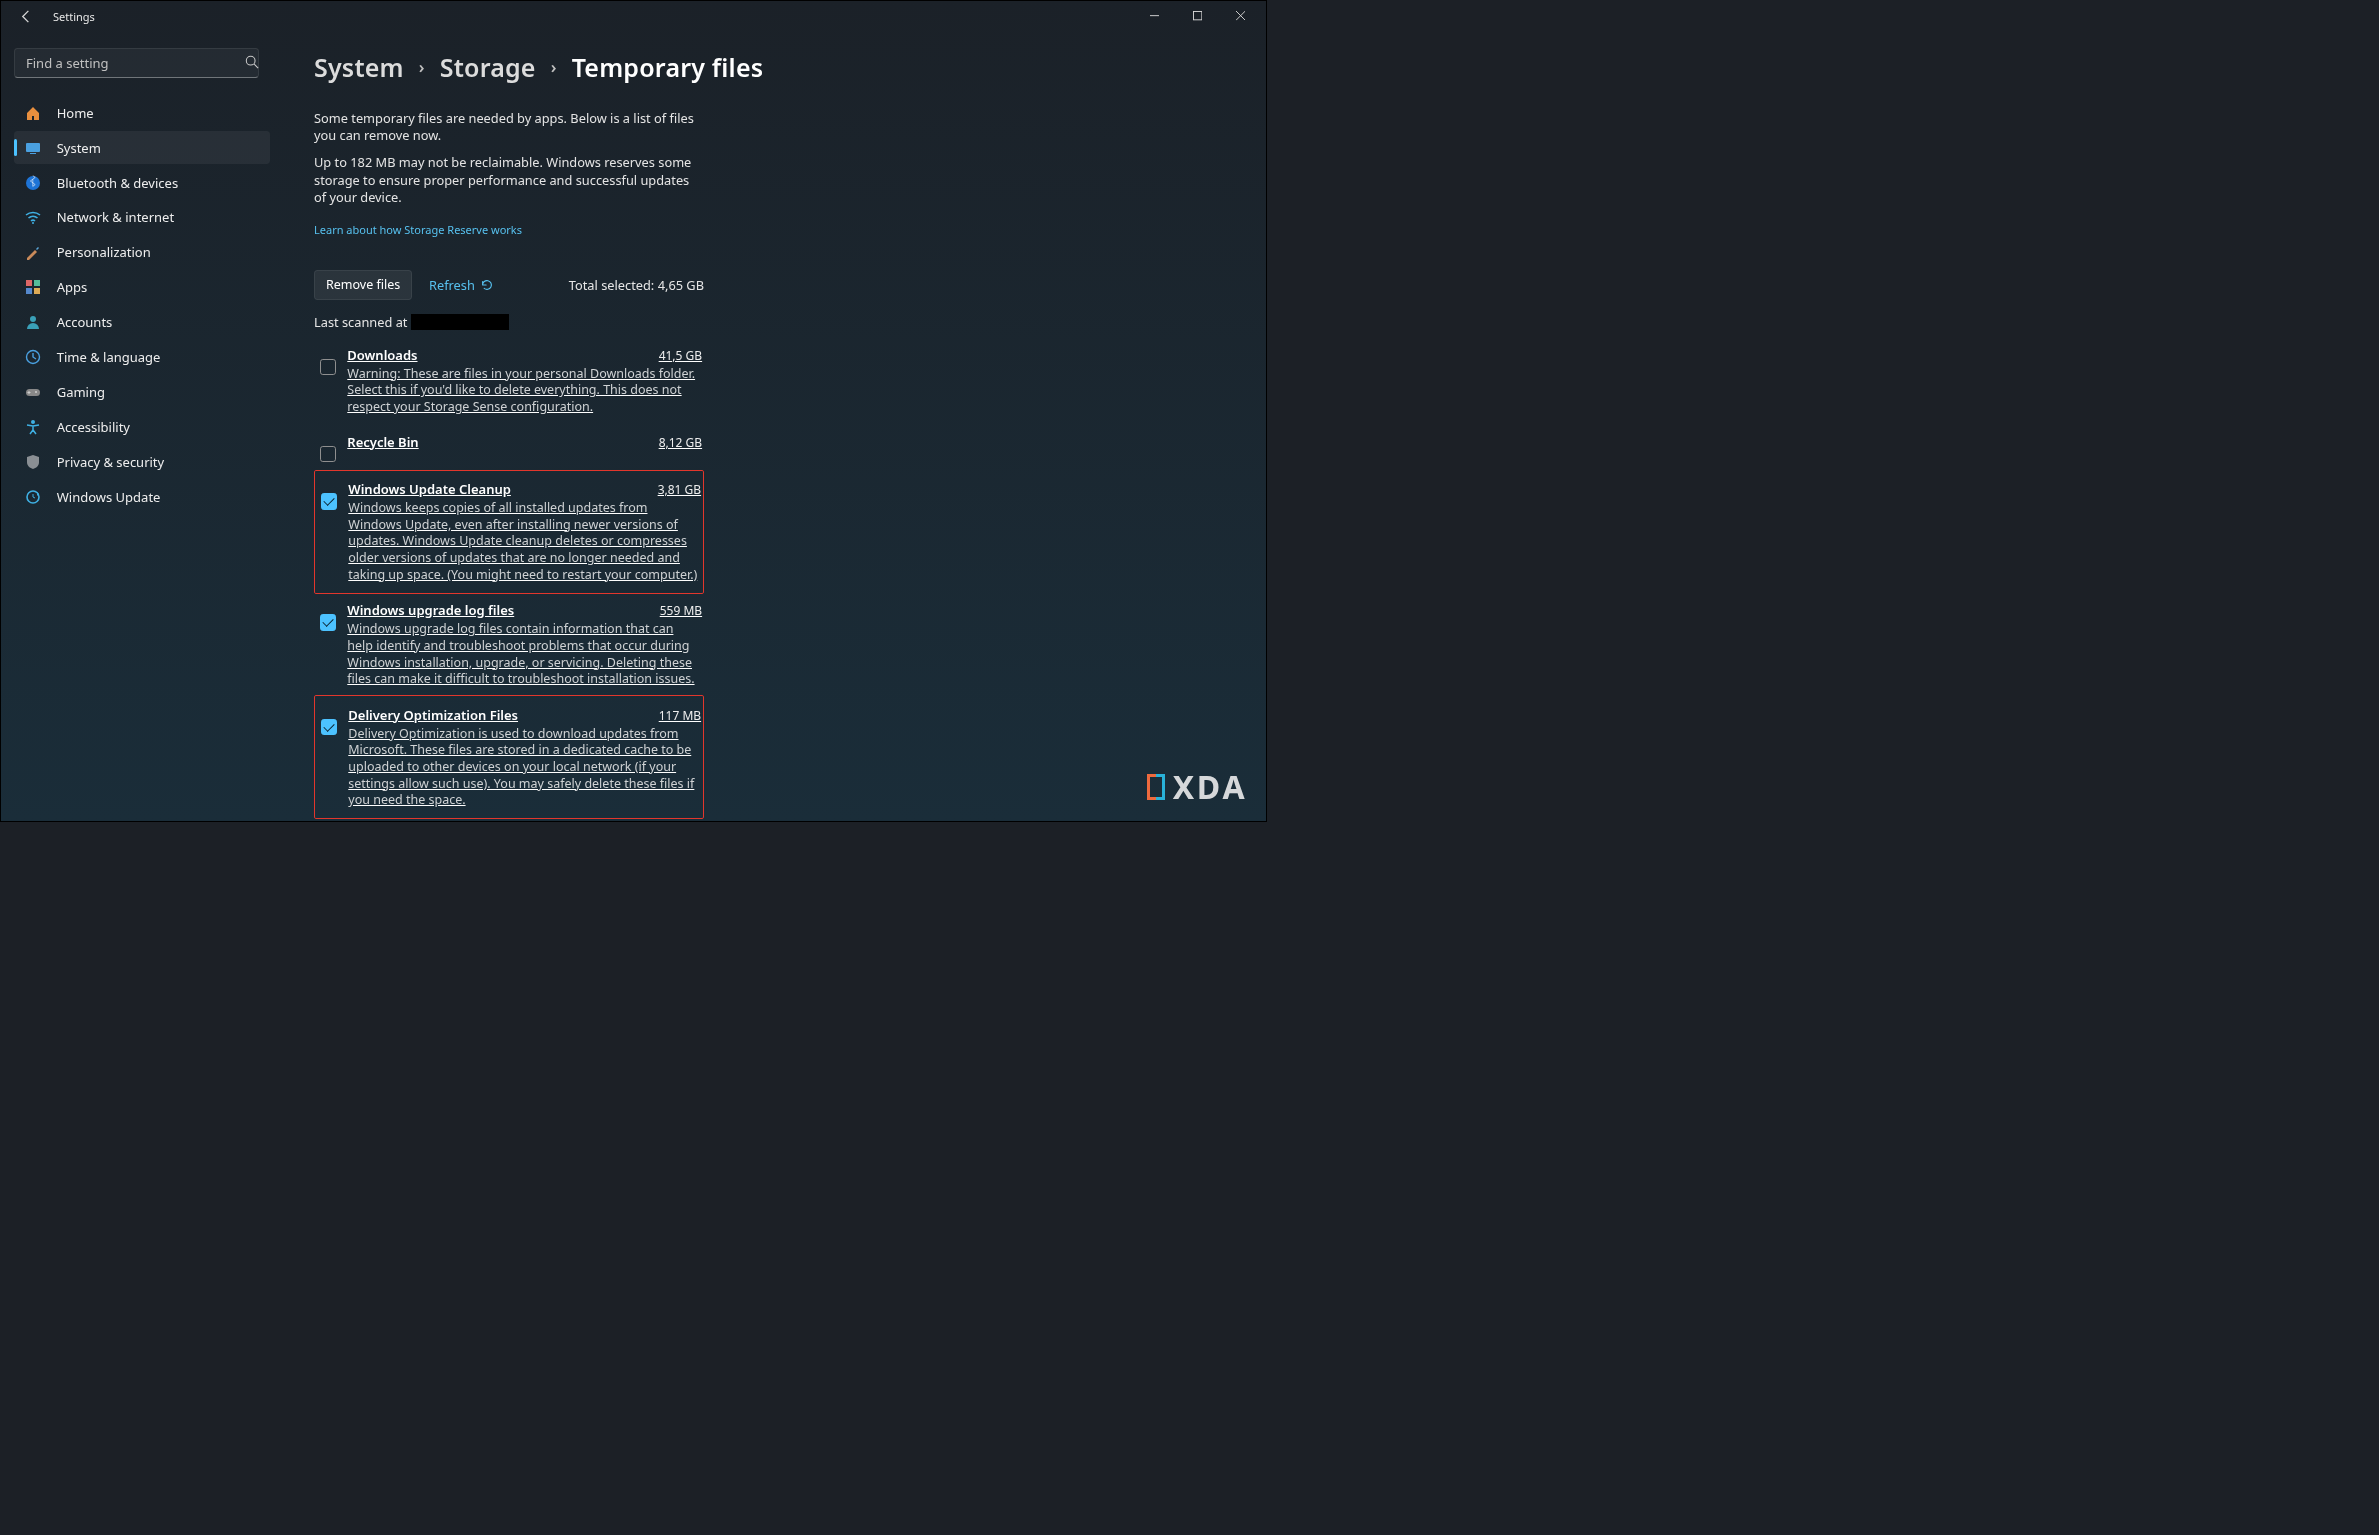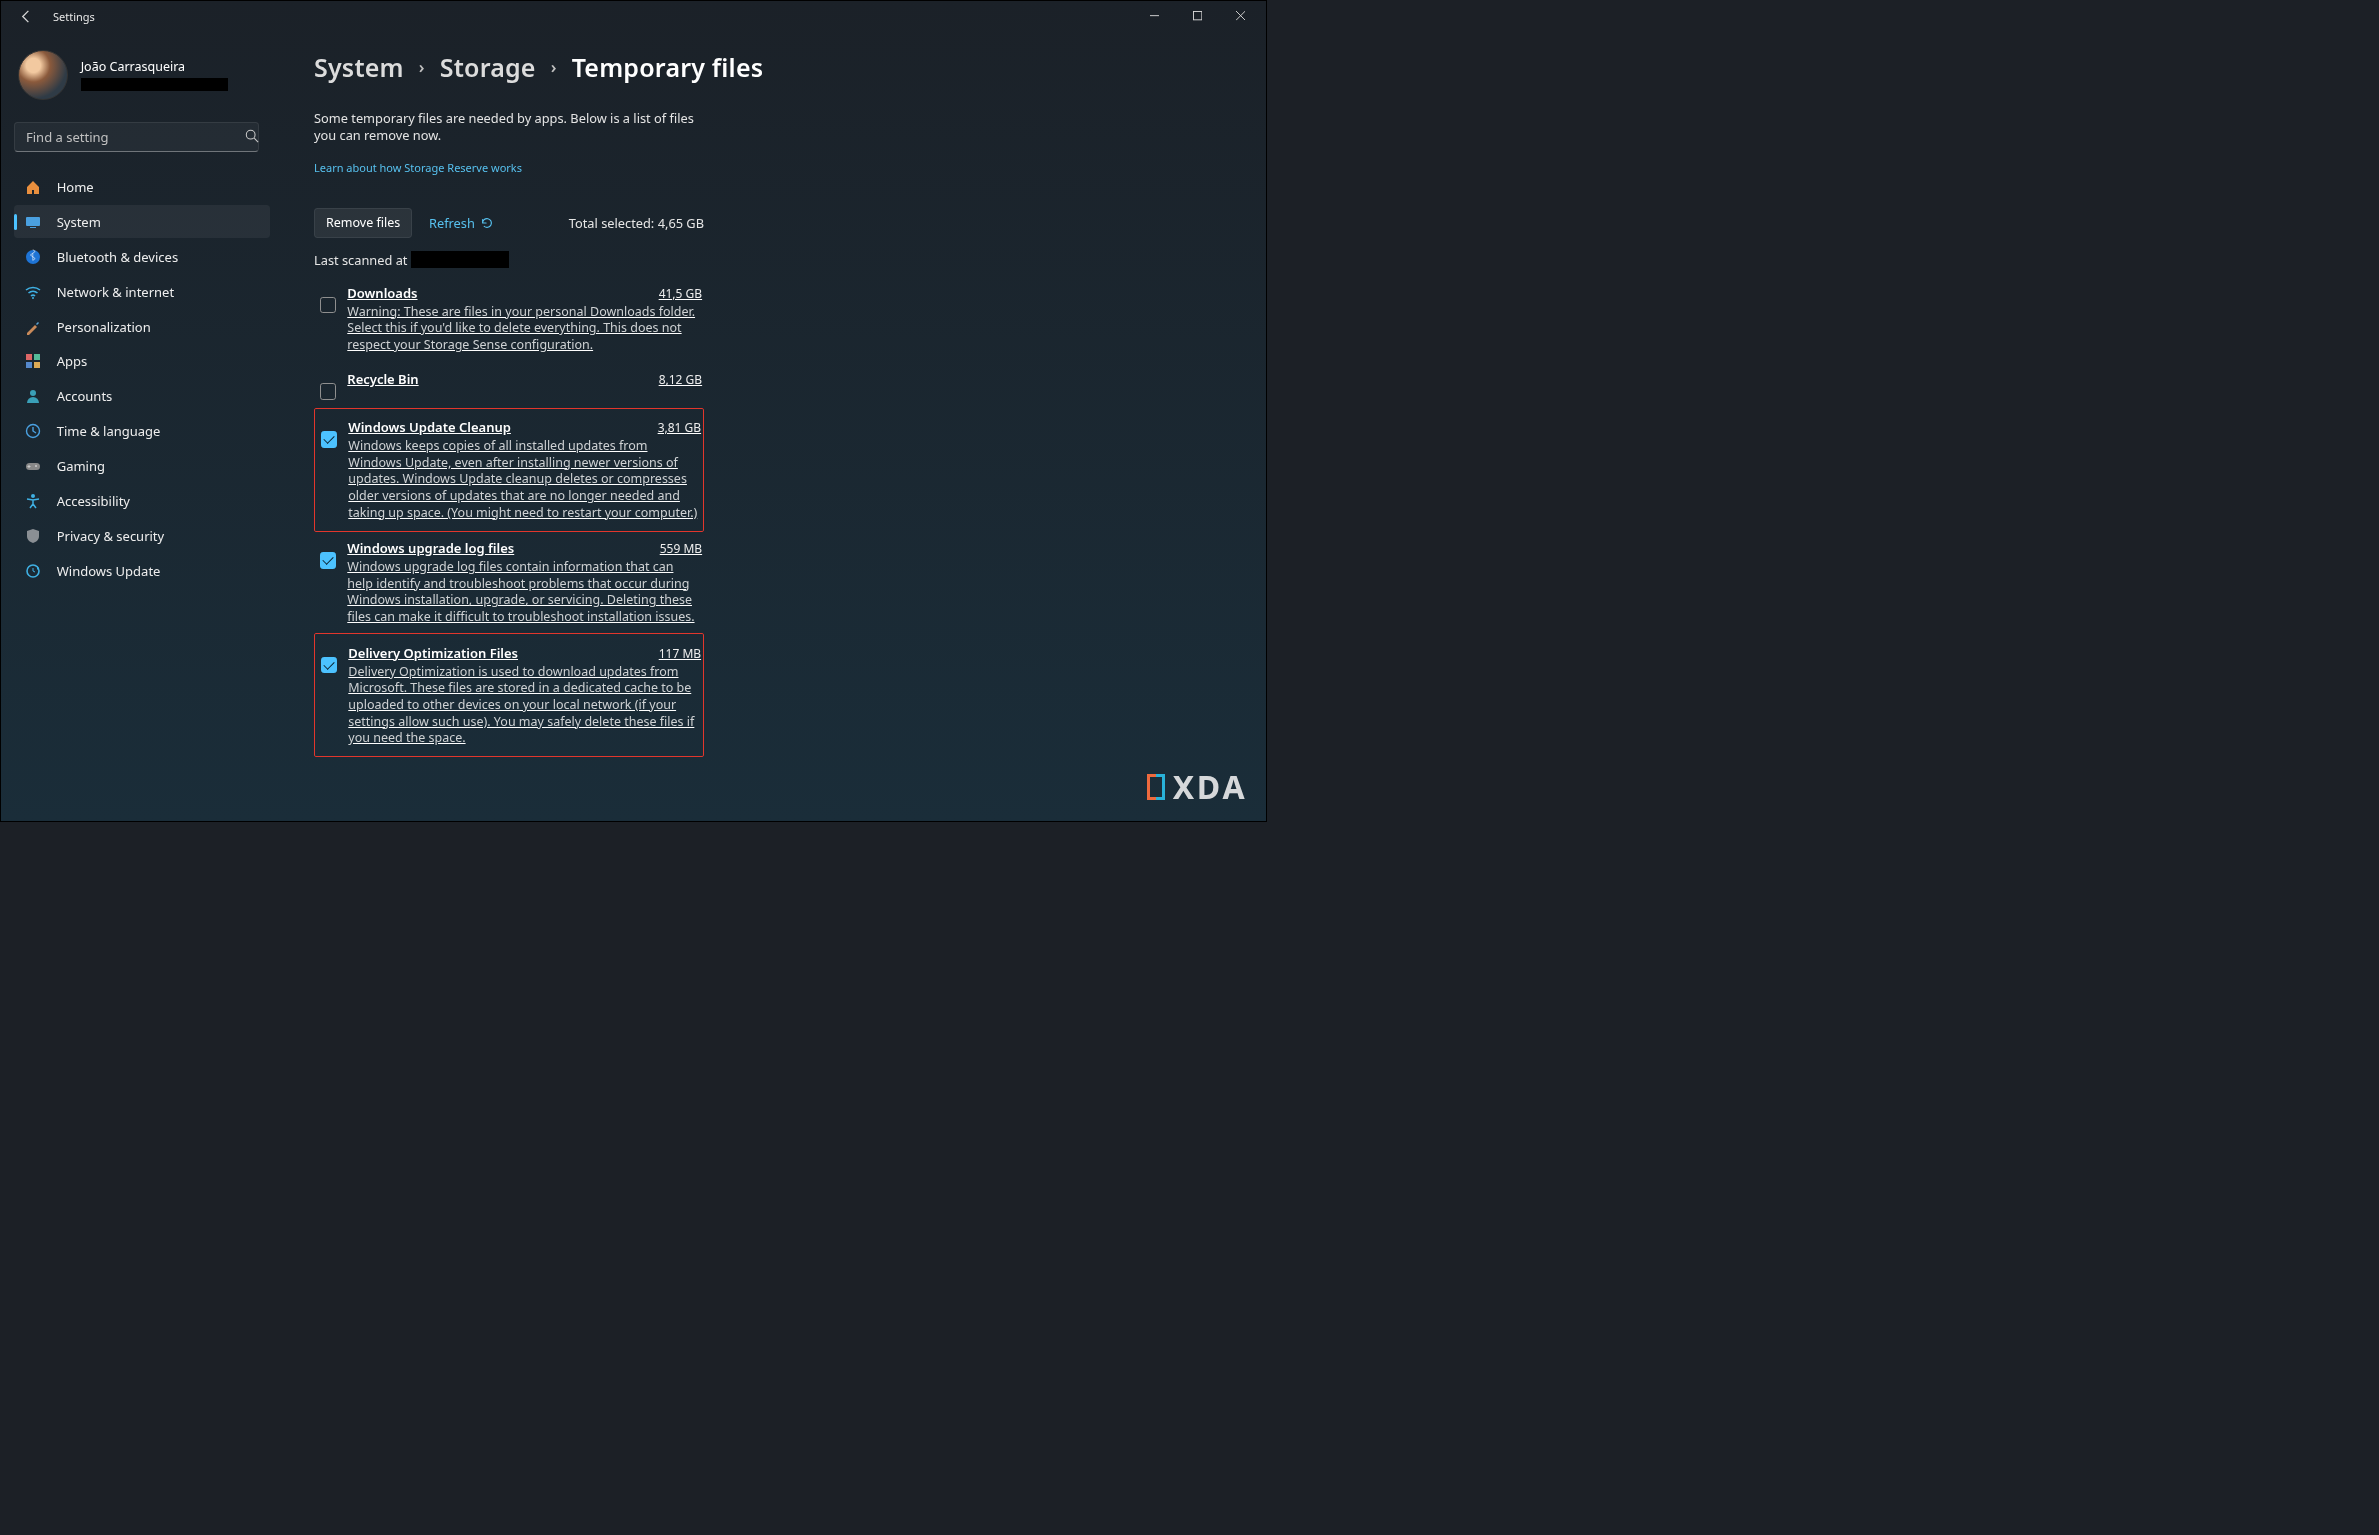--- a/index.html
+++ b/index.html
@@ -85,27 +85,20 @@
       <div class="win-btn">
           <svg width="9.3" height="9.3" viewBox="0 0 10 10">
             <path d="M0 0L10 10M10 0L0 10" stroke="currentColor"></path>
           </svg>
         </div>
     </div>
   </div>
 
   <div class="body">
     <div class="sidebar">
-      <div class="profile">
-        <div class="avatar"></div>
-        <div>
-          <div class="profile-name">João Carrasqueira</div>
-          <div class="profile-email"></div>
-        </div>
-      </div>
       <div class="search-wrap">
         <input class="search" placeholder="Find a setting" style="">
         <svg class="search-ico" width="14" height="14" viewBox="0 0 16 16">
             <circle cx="6.5" cy="6.5" r="5" fill="none" stroke="currentColor" stroke-width="1.2"></circle>
             <line x1="10.5" y1="10.5" x2="15" y2="15" stroke="currentColor" stroke-width="1.2"></line>
           </svg>
       </div>
       <div class="nav" id="nav">
           <div class="nav-item">
             <span class="nav-ico">
@@ -224,20 +217,21 @@
       <div class="breadcrumb">
         <span class="bc-link">System</span>
         <span class="bc-sep">›</span>
         <span class="bc-link">Storage</span>
         <span class="bc-sep">›</span>
         <span class="bc-current">Temporary files</span>
       </div>
 
       <div class="main-col">
         <div class="intro-text">Some temporary files are needed by apps. Below is a list of files you can remove now.</div>
+        <div class="intro-text">Up to 182 MB may not be reclaimable. Windows reserves some storage to ensure proper performance and successful updates of your device.</div>
         <span class="link">Learn about how Storage Reserve works</span>
 
         <div class="action-row">
           <button class="remove-btn">Remove files</button>
           <span class="refresh">
             <span>Refresh</span>
             <svg width="14" height="14" viewBox="0 0 16 16">
                 <path d="M3 8a5 5 0 1 1 1.8 3.8M3 8V4M3 8h4" fill="none" stroke="currentColor" stroke-width="1.3" stroke-linecap="round"></path>
               </svg>
           </span>

